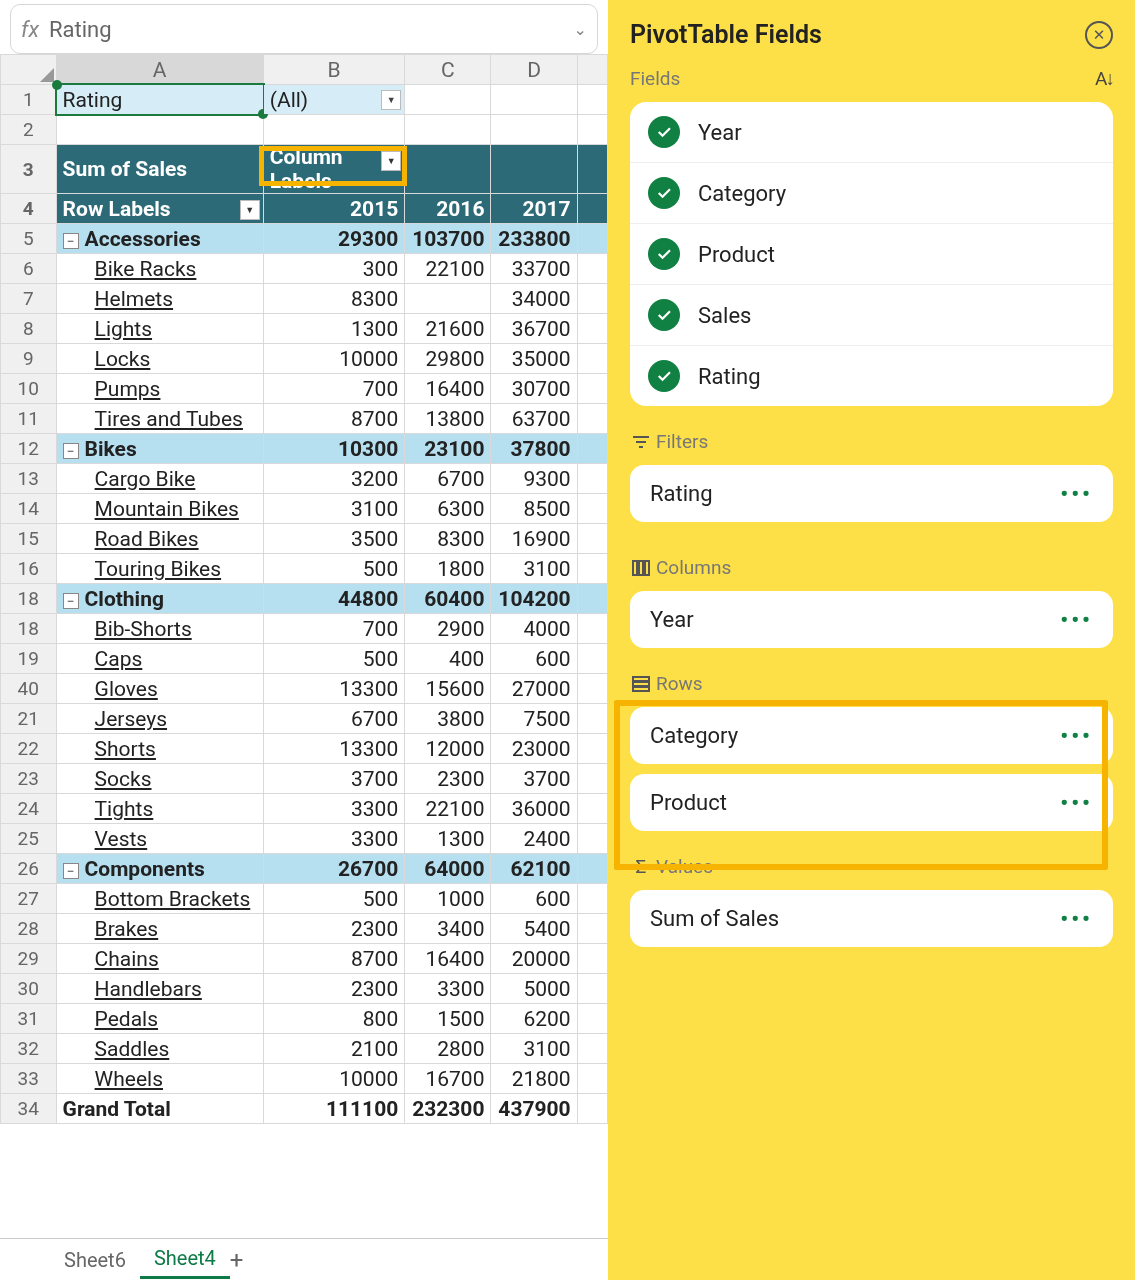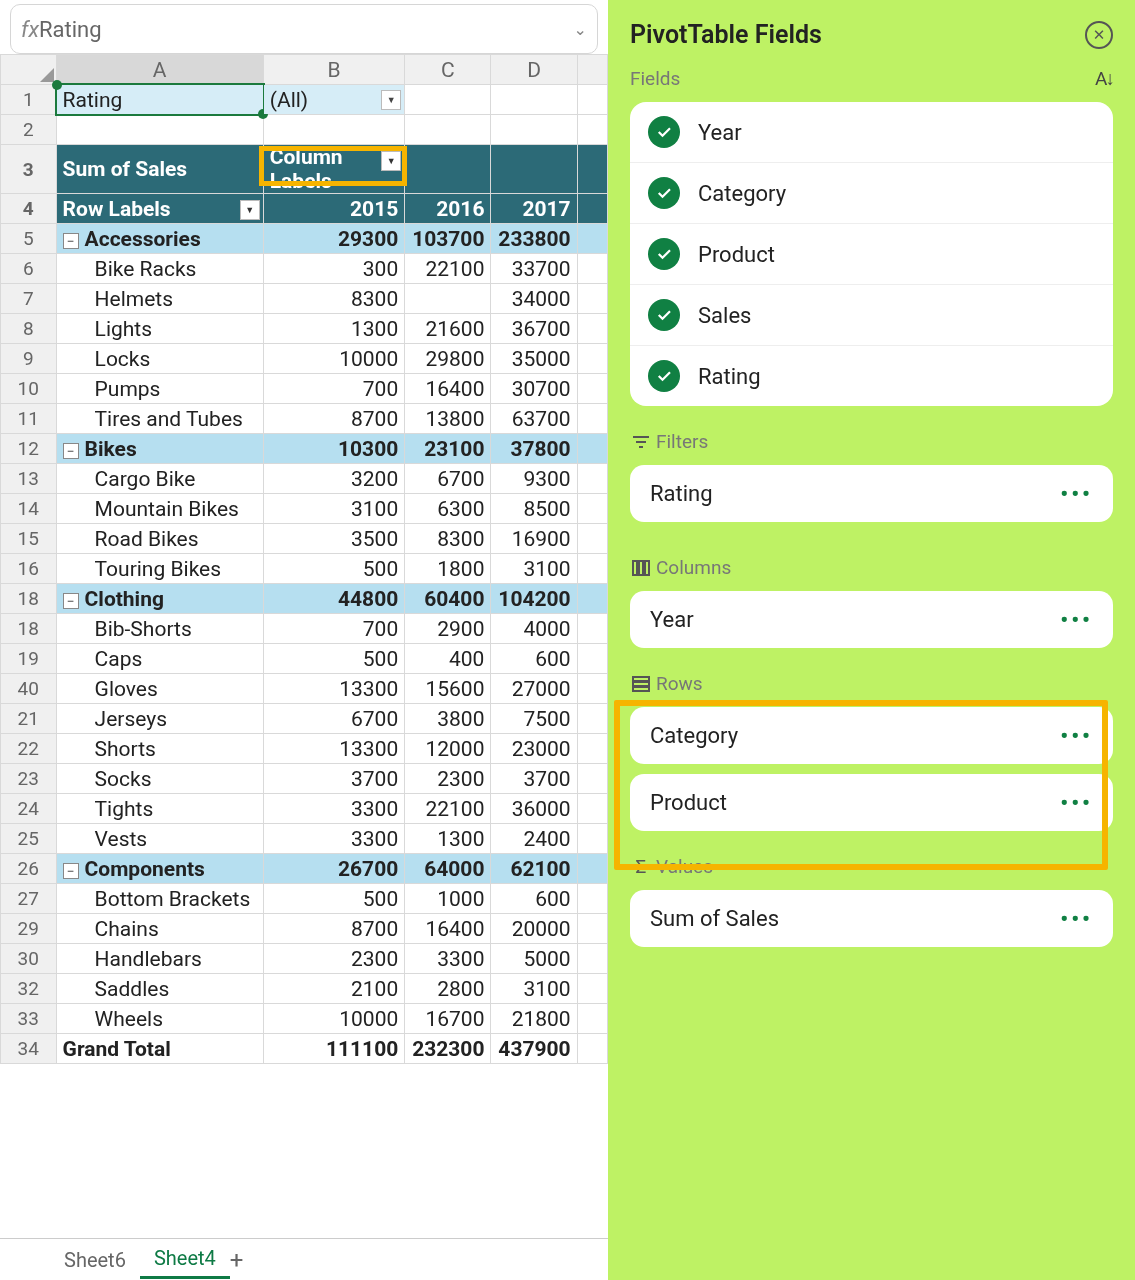--- a/index.html
+++ b/index.html
@@ -25,20 +25,21 @@
     align-items: center;
     border: 1px solid #d6d6d6;
     border-radius: 10px;
     margin: 4px 10px 0 10px;
     padding: 0 10px;
   }
   .fx {
     font-style: italic;
     color: #888;
     font-size: 22px;
+    margin-right: 10px;
   }
   .formula-value {
     flex: 1;
     font-size: 22px;
     color: #666;
   }
   .formula-drop {
     color: #888;
     font-size: 16px;
   }
@@ -128,21 +129,21 @@
     justify-content: center;
     width: 16px; height: 16px;
     border: 1px solid #888;
     background: #fff;
     font-size: 14px;
     line-height: 1;
     margin-right: 6px;
     color: #555;
     font-weight: normal;
   }
-  .indent { padding-left: 38px !important; }
+  .indent { padding-left: 38px !important; text-decoration: underline; }
   .gold-highlight {
     position: absolute;
     border: 5px solid #f6b400;
     pointer-events: none;
     z-index: 5;
   }
   .gt-row td { border-top: 2px solid #333; font-weight: bold; }
   .gt-row td.rowhdr { border-top: 1px solid #d9d9d9; font-weight: normal; }
 
   
@@ -162,21 +163,21 @@
     border-bottom: 3px solid #0e7a45;
   }
   .sheet-tabs .plus {
     font-size: 24px;
     color: #666;
   }
 
   
   .panel {
     flex: 1;
-    background: #bef264;
+    background: #fde047;
     padding: 20px 22px 0 22px;
     position: relative;
     overflow: hidden;
   }
   .panel-header {
     display: flex;
     align-items: center;
     justify-content: space-between;
     margin-bottom: 18px;
   }
@@ -526,33 +527,49 @@
           </tr>
           <tr>
       <td class="rowhdr">27</td>
       <td class="txt indent">Bottom Brackets</td>
       <td class="num">500</td>
       <td class="num">1000</td>
       <td class="num">600</td>
       <td></td>
           </tr>
           <tr>
+      <td class="rowhdr">28</td>
+      <td class="txt indent">Brakes</td>
+      <td class="num">2300</td>
+      <td class="num">3400</td>
+      <td class="num">5400</td>
+      <td></td>
+          </tr>
+          <tr>
       <td class="rowhdr">29</td>
       <td class="txt indent">Chains</td>
       <td class="num">8700</td>
       <td class="num">16400</td>
       <td class="num">20000</td>
       <td></td>
           </tr>
           <tr>
       <td class="rowhdr">30</td>
       <td class="txt indent">Handlebars</td>
       <td class="num">2300</td>
       <td class="num">3300</td>
       <td class="num">5000</td>
+      <td></td>
+          </tr>
+          <tr>
+      <td class="rowhdr">31</td>
+      <td class="txt indent">Pedals</td>
+      <td class="num">800</td>
+      <td class="num">1500</td>
+      <td class="num">6200</td>
       <td></td>
           </tr>
           <tr>
       <td class="rowhdr">32</td>
       <td class="txt indent">Saddles</td>
       <td class="num">2100</td>
       <td class="num">2800</td>
       <td class="num">3100</td>
       <td></td>
           </tr>

